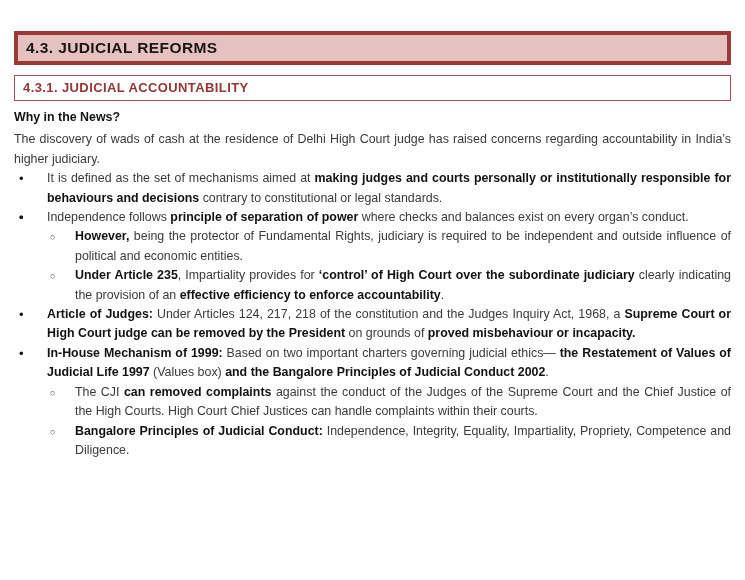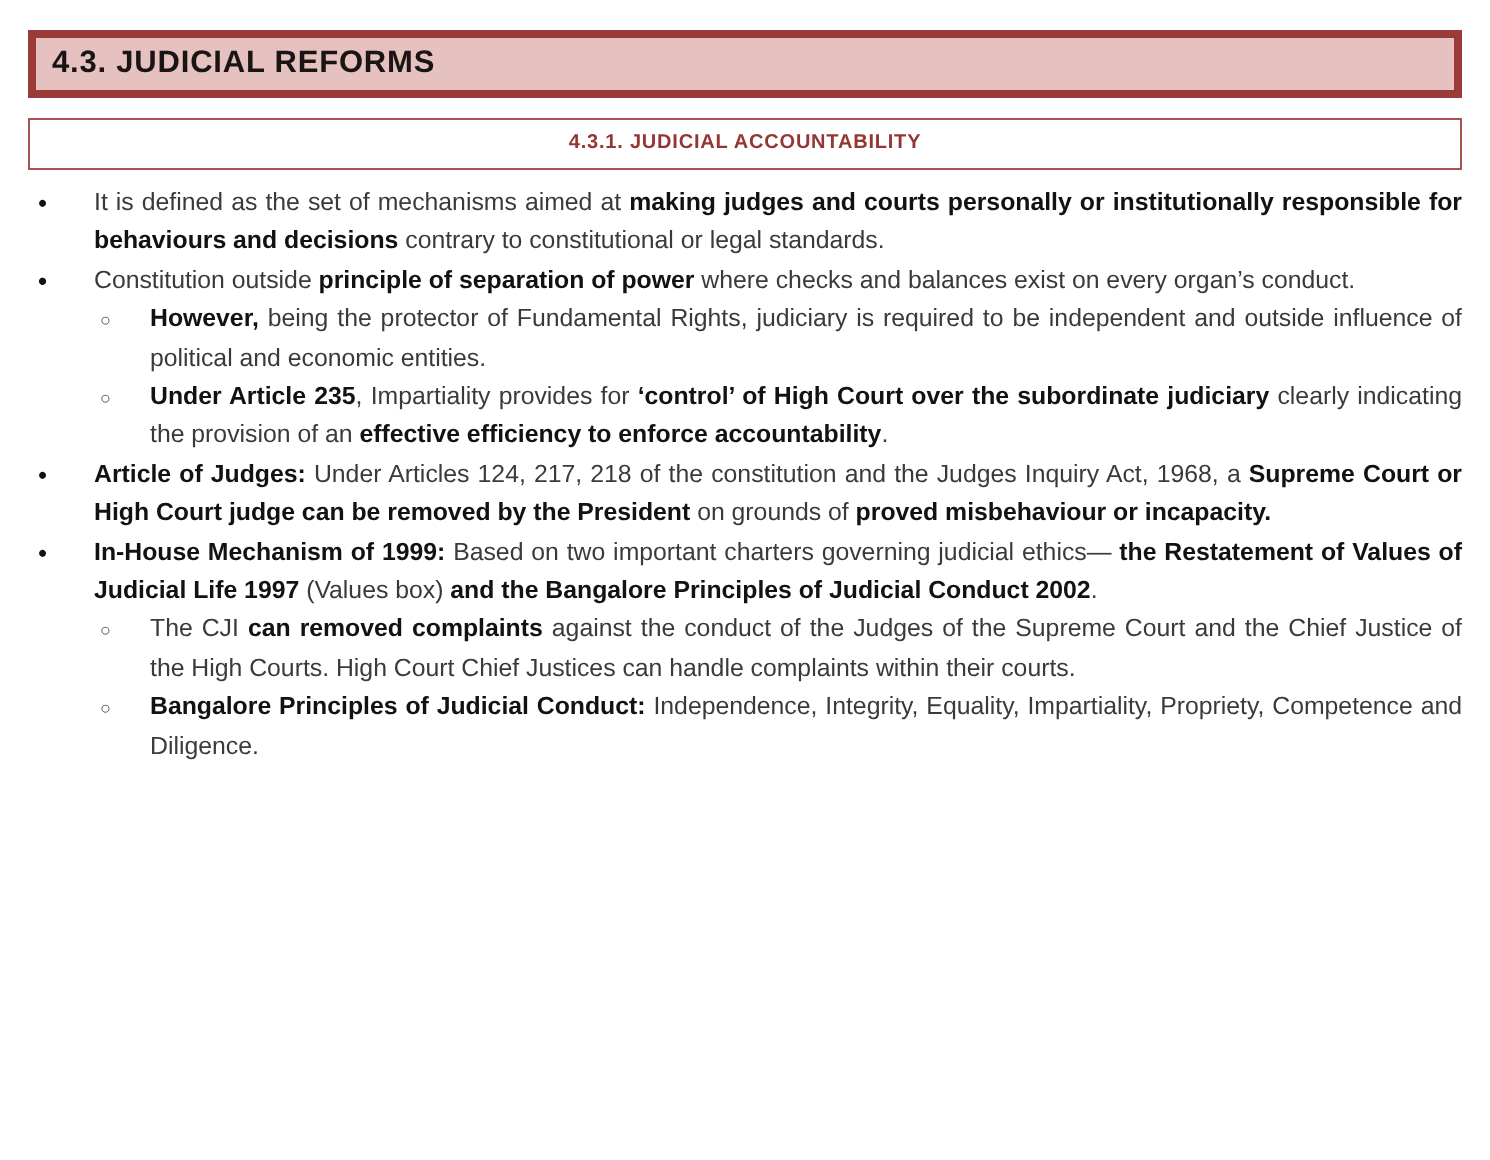--- a/index.html
+++ b/index.html
@@ -11,62 +11,63 @@
     --bold-text:#121212;
   }
   *{margin:0;padding:0;box-sizing:border-box;}
   html,body{background:#ffffff;}
   body{
     width:745px;height:580px;overflow:hidden;
     font-family:"Liberation Sans", sans-serif;
     font-size:12.4px;line-height:19.4px;
     color:var(--body-text);
   }
-  .page{padding:0 14px;}
+  .page{padding:16px 14px;}
   .section-header{
     margin-top:15px;
     border:4px solid var(--maroon-border);
     background:var(--pink-bg);
     padding:2px 8px 3px 8px;
     font-size:15.5px;line-height:21px;font-weight:bold;
     letter-spacing:.4px;
     color:#1b1414;
   }
   .subsection-header{
     margin-top:10px;
     border:1.5px solid var(--sub-border);
     background:#ffffff;
     padding:3px 8px 4px 8px;
-    font-size:10px;line-height:17px;font-weight:bold;
+    font-size:13px;line-height:17px;font-weight:bold;
     letter-spacing:.4px;
     color:var(--sub-text);
-    text-align:center;
   }
   .content{margin-top:7px;}
   .hb{font-weight:bold;color:var(--bold-text);margin-top:3px;}
   .para{text-align:justify;margin-top:3px;}
   b{color:var(--bold-text);}
   .b1,.b2{position:relative;text-align:justify;}
   .b1{padding-left:33px;}
   .b1 > .mk{position:absolute;left:5px;top:0;font-size:13px;color:var(--bold-text);}
   .b2{padding-left:61px;}
   .b2 > .mk{position:absolute;left:36px;top:1px;font-size:9px;color:var(--body-text);}
 </style>
 </head>
 <body>
 
 <div class="page">
   <div class="section-header">4.3. JUDICIAL REFORMS</div>
 
   <div class="subsection-header">4.3.1. JUDICIAL ACCOUNTABILITY</div>
 
   <div class="content">
+      <div class="hb"><span>Why in the News?</span></div>
+      <div class="para"><span>The discovery of wads of cash at the residence of Delhi High Court judge has raised concerns regarding accountability in India’s higher judiciary.</span></div>
       <div class="b1"><span class="mk">•</span><span>It is defined as the set of mechanisms aimed at </span><b>making judges and courts personally or institutionally responsible for behaviours and decisions</b><span> contrary to constitutional or legal standards.</span></div>
       <div class="b1"><span class="mk">•</span></div>
-      <div class="b1"><span class="mk">•</span><span>Constitution outside </span><b>principle of separation of power</b><span> where checks and balances exist on every organ’s conduct.</span></div>
+      <div class="b1"><span class="mk">•</span><span>Independence follows </span><b>principle of separation of power</b><span> where checks and balances exist on every organ’s conduct.</span></div>
       <div class="b2"><span class="mk">○</span><b>However,</b><span> being the protector of Fundamental Rights, judiciary is required to be independent and outside influence of political and economic entities.</span></div>
       <div class="b2"><span class="mk">○</span><b>Under Article 235</b><span>, Impartiality provides for </span><b>‘control’ of High Court over the subordinate judiciary</b><span> clearly indicating the provision of an </span><b>effective efficiency to enforce accountability</b><span>.</span></div>
       <div class="b1"><span class="mk">•</span><b>Article of Judges:</b><span> Under Articles 124, 217, 218 of the constitution and the Judges Inquiry Act, 1968, a </span><b>Supreme Court or High Court judge can be removed by the President</b><span> on grounds of </span><b>proved misbehaviour or incapacity.</b></div>
       <div class="b1"><span class="mk">•</span><b>In-House Mechanism of 1999:</b><span> Based on two important charters governing judicial ethics— </span><b>the Restatement of Values of Judicial Life 1997</b><span> (Values box) </span><b>and the Bangalore Principles of Judicial Conduct 2002</b><span>.</span></div>
       <div class="b2"><span class="mk">○</span><span>The CJI </span><b>can removed complaints</b><span> against the conduct of the Judges of the Supreme Court and the Chief Justice of the High Courts. High Court Chief Justices can handle complaints within their courts.</span></div>
       <div class="b2"><span class="mk">○</span><b>Bangalore Principles of Judicial Conduct:</b><span> Independence, Integrity, Equality, Impartiality, Propriety, Competence and Diligence.</span></div>
     </div>
 </div>
 
 </body></html>

